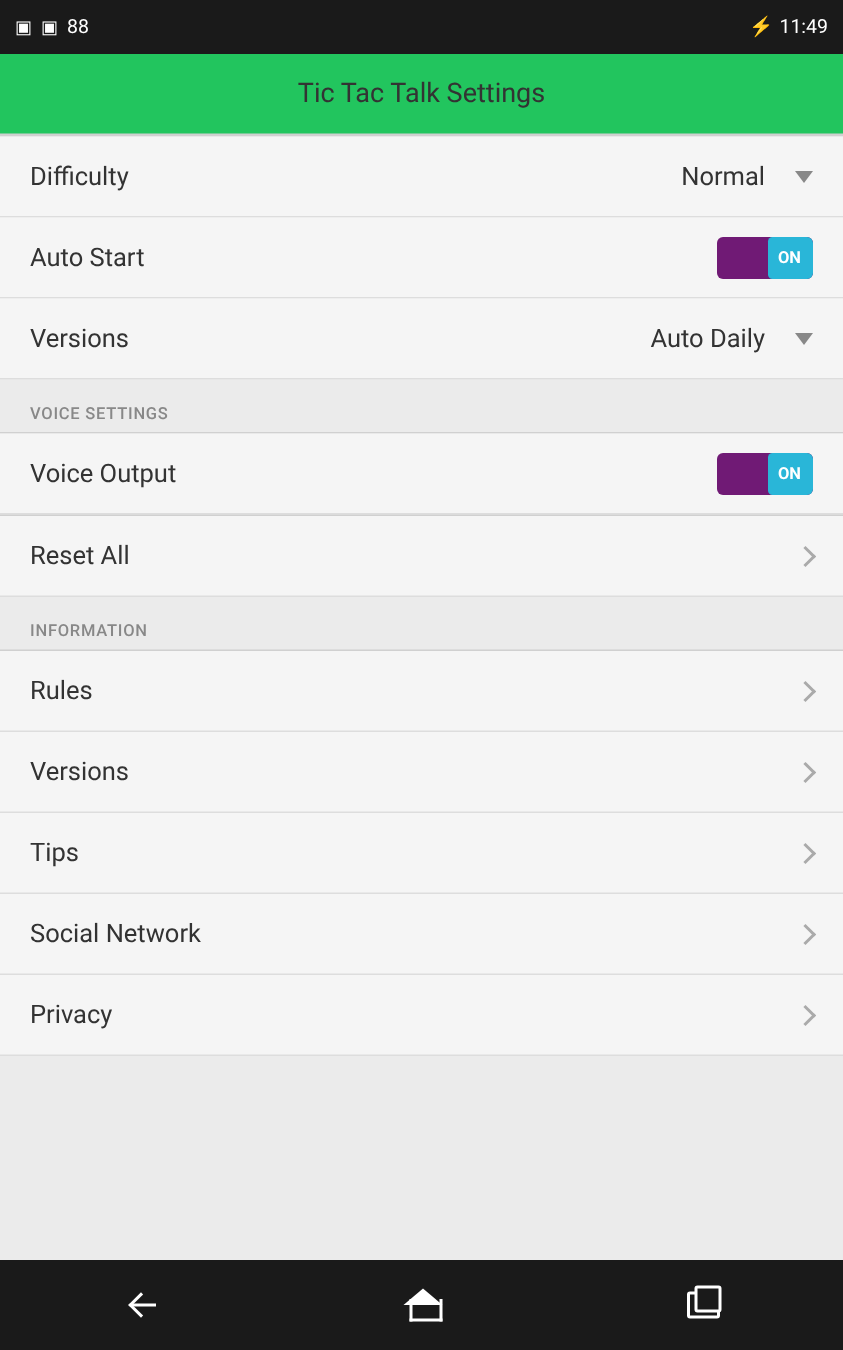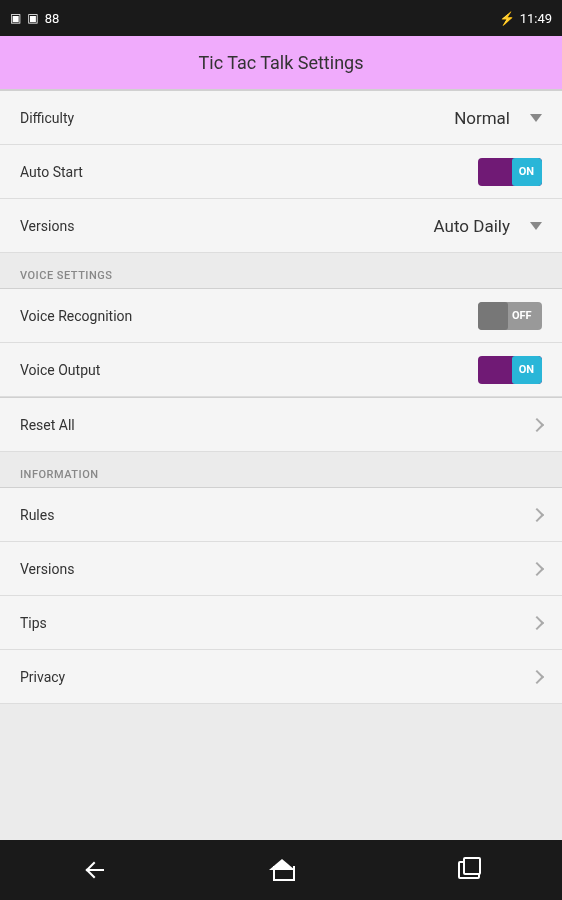--- a/index.html
+++ b/index.html
@@ -33,21 +33,21 @@
     .status-right {
       display: flex;
       align-items: center;
       gap: 4px;
     }
 
     
     .title-bar {
       width: 100%;
       height: 54px;
-      background: #f0abfc;
+      background: #22c55e;
       display: flex;
       align-items: center;
       justify-content: center;
       border-bottom: 1px solid #d0d0d0;
     }
     .title-bar span {
       font-size: 18px;
       color: #333;
       font-weight: 400;
     }
@@ -79,21 +79,21 @@
       background: #f5f5f5;
       display: flex;
       align-items: center;
       justify-content: space-between;
       padding: 0 20px;
       height: 54px;
       border-bottom: 1px solid #ddd;
       cursor: pointer;
     }
     .row-label {
-      font-size: 14px;
+      font-size: 17px;
       color: #333;
     }
     .row-value {
       display: flex;
       align-items: center;
       gap: 16px;
       font-size: 17px;
       color: #333;
     }
 
@@ -305,27 +305,20 @@
         <span>Auto Daily</span>
         <div class="dropdown-arrow"></div>
       </div>
     </div>
   </div>
 
   <div>
     <div class="section-header">VOICE SETTINGS</div>
     <div class="divider"></div>
 
-    <div class="settings-row">
-      <span class="row-label">Voice Recognition</span>
-      <div class="toggle off">
-        <div class="toggle-thumb"></div>
-        <span class="toggle-off-label" style="left: 34px;">OFF</span>
-      </div>
-    </div>
 
     <div class="settings-row">
       <span class="row-label">Voice Output</span>
       <div class="toggle on">
         <span class="toggle-on-label">ON</span>
         <div class="toggle-thumb"></div>
       </div>
     </div>
   </div>
 
@@ -350,20 +343,24 @@
     <div class="settings-row">
       <span class="row-label">Versions</span>
       <div class="chevron-right"></div>
     </div>
 
     <div class="settings-row">
       <span class="row-label">Tips</span>
       <div class="chevron-right"></div>
     </div>
 
+    <div class="settings-row">
+      <span class="row-label">Social Network</span>
+      <div class="chevron-right"></div>
+    </div>
 
     <div class="settings-row">
       <span class="row-label">Privacy</span>
       <div class="chevron-right"></div>
     </div>
   </div>
 
 </div>
 
 <div class="nav-bar">

